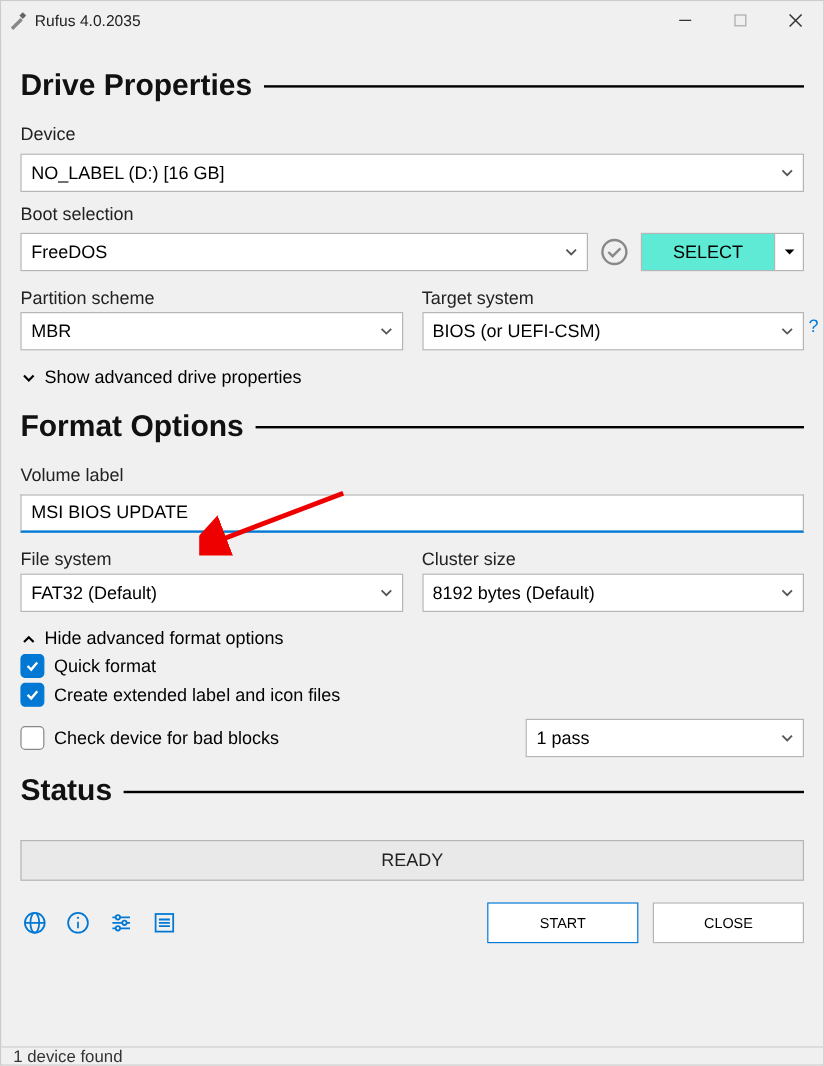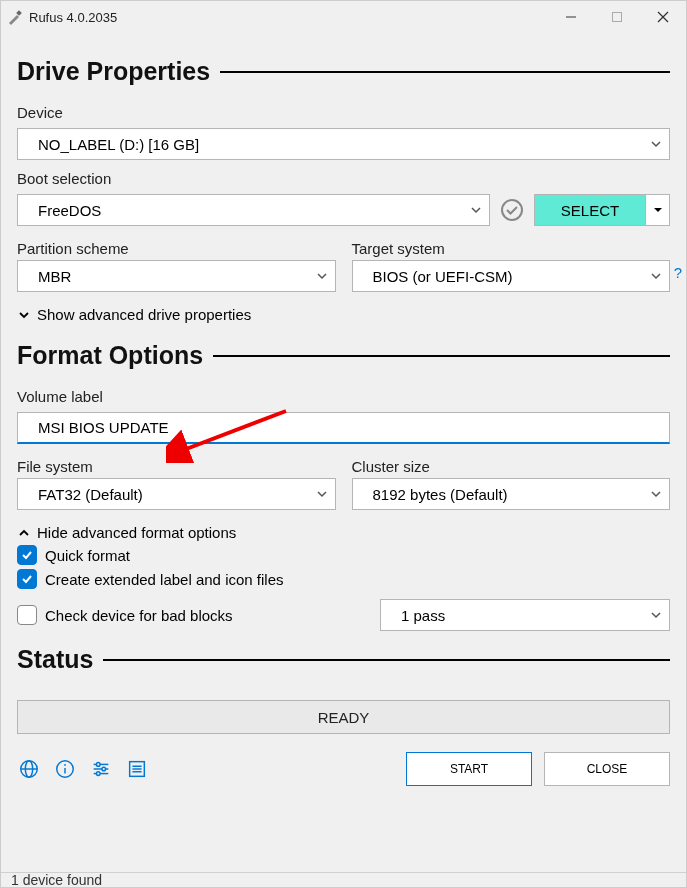--- a/index.html
+++ b/index.html
@@ -67,21 +67,21 @@
     margin-top: 6px;
     margin-bottom: 3px;
   }
   .row {
     display: flex;
     gap: 16px;
   }
   .col { flex: 1; display: flex; flex-direction: column; }
   select, input[type="text"] {
     height: 32px;
-    padding: 0 20px;
+    padding: 0 8px;
     background: #fff;
     border: 1px solid #b5b5b5;
     font-size: 15px;
     font-family: inherit;
     outline: none;
   }
   select { appearance: none; background-image: none; padding-right: 28px; position: relative; }
   .select-wrap { position: relative; display: flex; }
   .select-wrap select { flex: 1; }
   .select-wrap .chev {
@@ -153,21 +153,21 @@
     color: #fff;
   }
   .cbox svg { width: 14px; height: 14px; }
   .badblocks-row {
     display: flex;
     align-items: center;
     gap: 16px;
     margin-top: 6px;
   }
   .badblocks-row .left { display:flex; align-items:center; gap:8px; flex:1;}
-  .badblocks-row .select-wrap { width: 290px; }
+  .badblocks-row .select-wrap { width: 232px; }
   
   .vol-input {
     border-bottom: 2px solid #0078d4 !important;
   }
   
   .statusbar {
     margin-top: 14px;
     height: 34px;
     border: 1px solid #b5b5b5;
     background: #e9e9e9;

